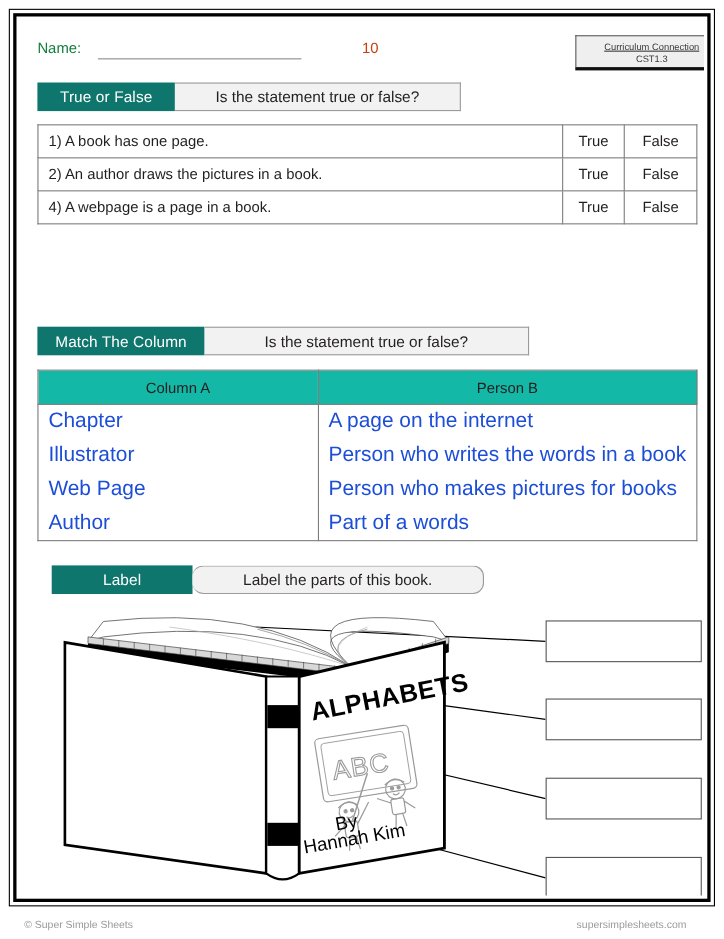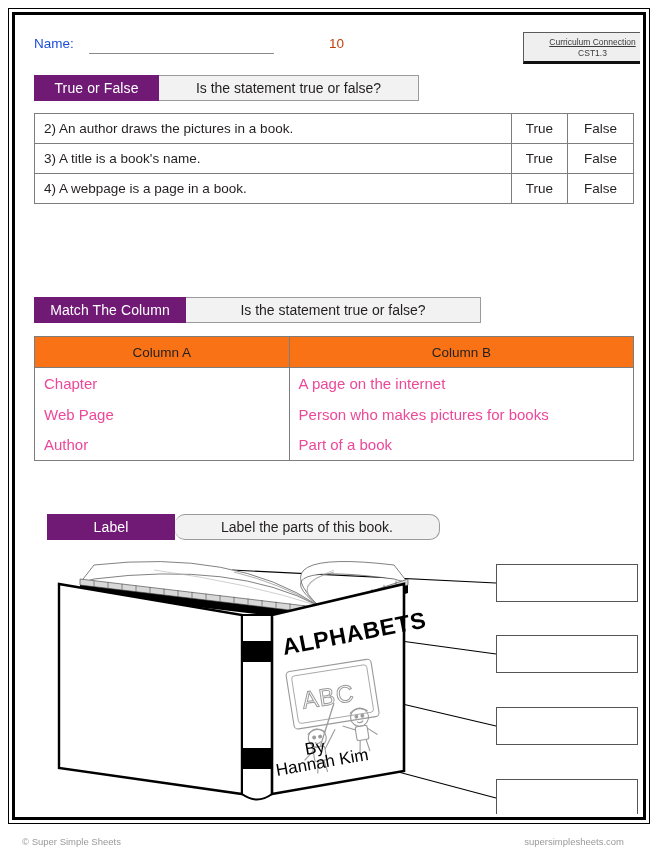--- a/index.html
+++ b/index.html
@@ -53,21 +53,21 @@
     left: 16px;
     top: 14px;
     width: 600px;
     height: 34px;
   }
   #name-label {
     position: absolute;
     left: 0;
     top: 4px;
     font-size: 13.5px;
-    color: #1d4ed8;
+    color: #15803d;
   }
   #name-line {
     position: absolute;
     left: 55px;
     top: 21px;
     width: 185px;
     height: 0;
     border-bottom: 1px solid #8a8a8a;
   }
   #page-number {
@@ -105,21 +105,21 @@
   }
 
   
   .section-header {
     position: absolute;
     height: 26px;
     display: flex;
     align-items: stretch;
   }
   .section-tag {
-    background: #701a75;
+    background: #0f766e;
     color: #fff;
     font-size: 14px;
     display: flex;
     align-items: center;
     justify-content: center;
     padding: 0 14px;
     box-sizing: border-box;
     letter-spacing: 0.1px;
   }
   .section-instruction {
@@ -163,32 +163,32 @@
   #match-table {
     position: absolute;
     left: 16px;
     top: 318px;
     width: 600px;
     border-collapse: collapse;
     table-layout: fixed;
   }
   #match-table th {
     border: 1px solid #7d7d7d;
-    background: #f97316;
+    background: #14b8a6;
     font-size: 13.5px;
     font-weight: normal;
     height: 28px;
     color: #231f20;
   }
   #match-table td {
     border-left: 1px solid #7d7d7d;
     border-right: 1px solid #7d7d7d;
     height: 31px;
-    font-size: 15px;
-    color: #ec4899;
+    font-size: 19px;
+    color: #1d4ed8;
     padding: 0 9px;
     box-sizing: border-box;
   }
   #match-table tr.last-row td {
     border-bottom: 1px solid #7d7d7d;
   }
   .match-col-a { width: 42%; }
 
   
   #book-area {
@@ -246,61 +246,65 @@
       </div>
 
       <div class="section-header" style="left:16px; top:57px;">
         <div class="section-tag" style="width:125px;">True or False</div>
         <div class="section-instruction" style="width:260px;">Is the statement true or false?</div>
       </div>
 
       <table id="tf-table">
         <tbody>
           <tr>
-            <td>2) An author draws the pictures in a book.</td>
+            <td>1) A book has one page.</td>
             <td class="tf-opt tf-col-true">True</td>
             <td class="tf-opt tf-col-false">False</td>
           </tr>
           <tr>
-            <td>3) A title is a book's name.</td>
+            <td>2) An author draws the pictures in a book.</td>
             <td class="tf-opt tf-col-true">True</td>
             <td class="tf-opt tf-col-false">False</td>
           </tr>
           <tr>
             <td>4) A webpage is a page in a book.</td>
             <td class="tf-opt tf-col-true">True</td>
             <td class="tf-opt tf-col-false">False</td>
           </tr>
         </tbody>
       </table>
 
       <div class="section-header" style="left:16px; top:279px;justify-content:center;">
         <div class="section-tag" style="width:152px;">Match The Column</div>
         <div class="section-instruction" style="width:295px;">Is the statement true or false?</div>
       </div>
 
       <table id="match-table">
         <thead>
           <tr>
             <th class="match-col-a">Column A</th>
-            <th>Column B</th>
+            <th>Person B</th>
           </tr>
         </thead>
         <tbody>
           <tr>
             <td>Chapter</td>
             <td>A page on the internet</td>
           </tr>
           <tr>
+            <td>Illustrator</td>
+            <td>Person who writes the words in a book</td>
+          </tr>
+          <tr>
             <td>Web Page</td>
             <td>Person who makes pictures for books</td>
           </tr>
           <tr class="last-row">
             <td>Author</td>
-            <td>Part of a book</td>
+            <td>Part of a words</td>
           </tr>
         </tbody>
       </table>
 
       <div class="section-header" style="left:29px; top:496px;">
         <div class="section-tag" style="width:128px;">Label</div>
         <div class="section-instruction" style="width:265px;border-radius:10px;">Label the parts of this book.</div>
       </div>
 
       <div id="book-area">

